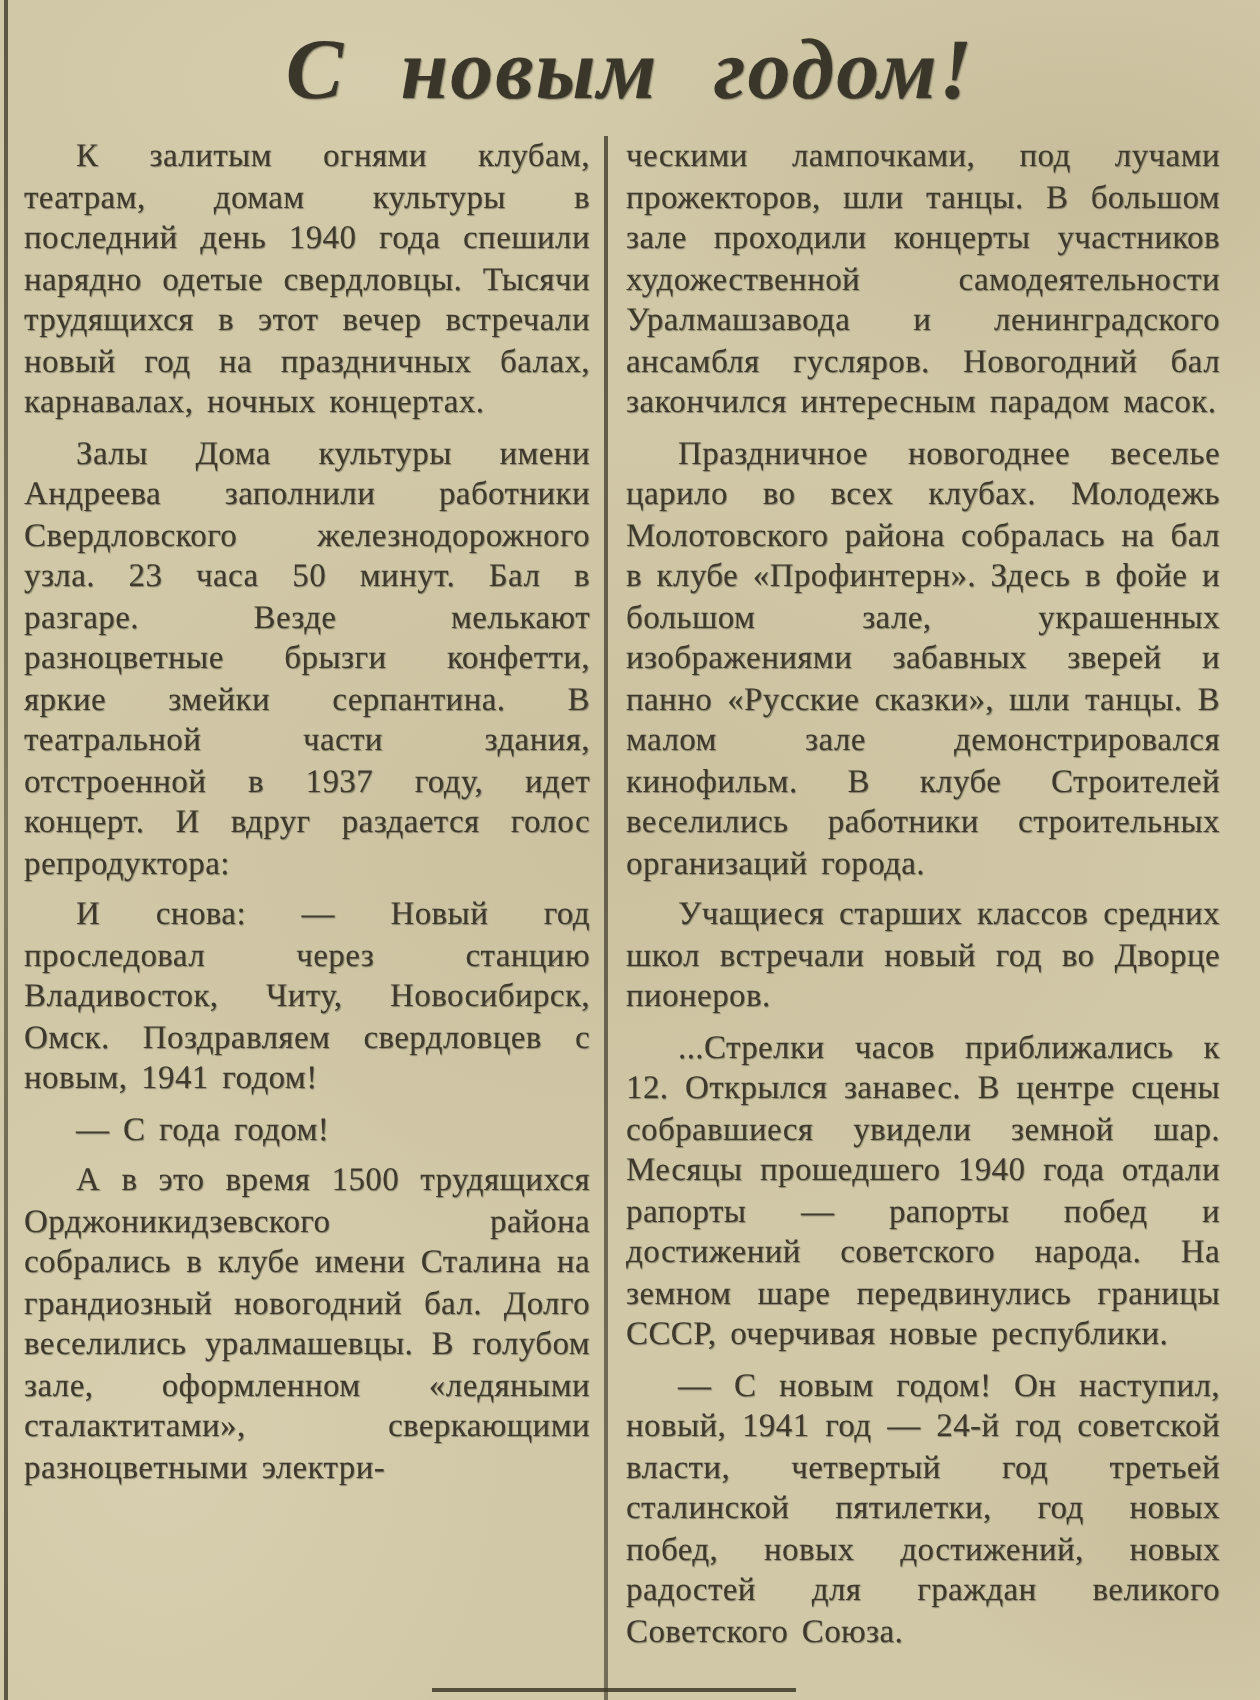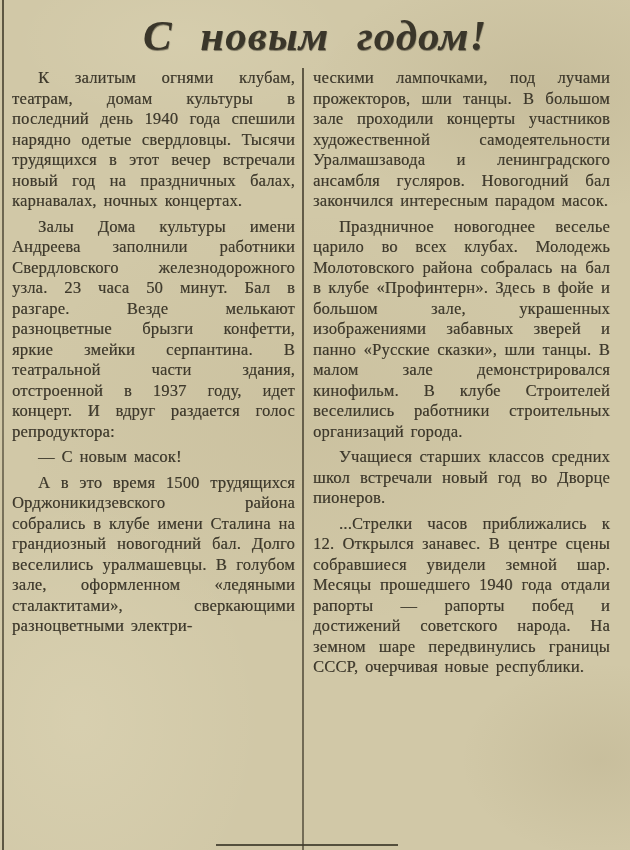--- a/index.html
+++ b/index.html
@@ -95,30 +95,32 @@
 
   <div class="left-border"></div>
 
   <h1 class="title">С новым годом!</h1>
 
   <div class="columns">
 
     <div class="col col-left">
       <p>К залитым огнями клубам, театрам, домам культуры в последний день 1940 года спешили нарядно одетые свердловцы. Тысячи трудящихся в этот вечер встречали новый год на праздничных балах, карнавалах, ночных концертах.</p>
       <p>Залы Дома культуры имени Андреева заполнили работники Свердловского железнодорожного узла. 23 часа 50 минут. Бал в разгаре. Везде мелькают разноцветные брызги конфетти, яркие змейки серпантина. В театральной части здания, отстроенной в 1937 году, идет концерт. И вдруг раздается голос репродуктора:</p>
-      <p>— С новым масок!</p>
+      <p>И снова: — Новый год проследовал через станцию Владивосток, Читу, Новосибирск, Омск. Поздравляем свердловцев с новым, 1941 годом!</p>
+      <p>— С года годом!</p>
       <p>А в это время 1500 трудящихся Орджоникидзевского района собрались в клубе имени Сталина на грандиозный новогодний бал. Долго веселились уралмашевцы. В голубом зале, оформленном «ледяными сталактитами», сверкающими разноцветными электри-</p>
     </div>
 
     <div class="col-divider"></div>
 
     <div class="col col-right">
       <p class="flush">ческими лампочками, под лучами прожекторов, шли танцы. В большом зале проходили концерты участников художественной самодеятельности Уралмашзавода и ленинградского ансамбля гусляров. Новогодний бал закончился интересным парадом масок.</p>
       <p>Праздничное новогоднее веселье царило во всех клубах. Молодежь Молотовского района собралась на бал в клубе «Профинтерн». Здесь в фойе и большом зале, украшенных изображениями забавных зверей и панно «Русские сказки», шли танцы. В малом зале демонстрировался кинофильм. В клубе Строителей веселились работники строительных организаций города.</p>
       <p>Учащиеся старших классов средних школ встречали новый год во Дворце пионеров.</p>
       <p>...Стрелки часов приближались к 12. Открылся занавес. В центре сцены собравшиеся увидели земной шар. Месяцы прошедшего 1940 года отдали рапорты — рапорты побед и достижений советского народа. На земном шаре передвинулись границы СССР, очерчивая новые республики.</p>
+      <p>— С новым годом! Он наступил, новый, 1941 год — 24-й год советской власти, четвертый год третьей сталинской пятилетки, год новых побед, новых достижений, новых радостей для граждан великого Советского Союза.</p>
     </div>
 
   </div>
 
   <div class="end-rule"></div>
 
 </div>
 
 </body></html>

